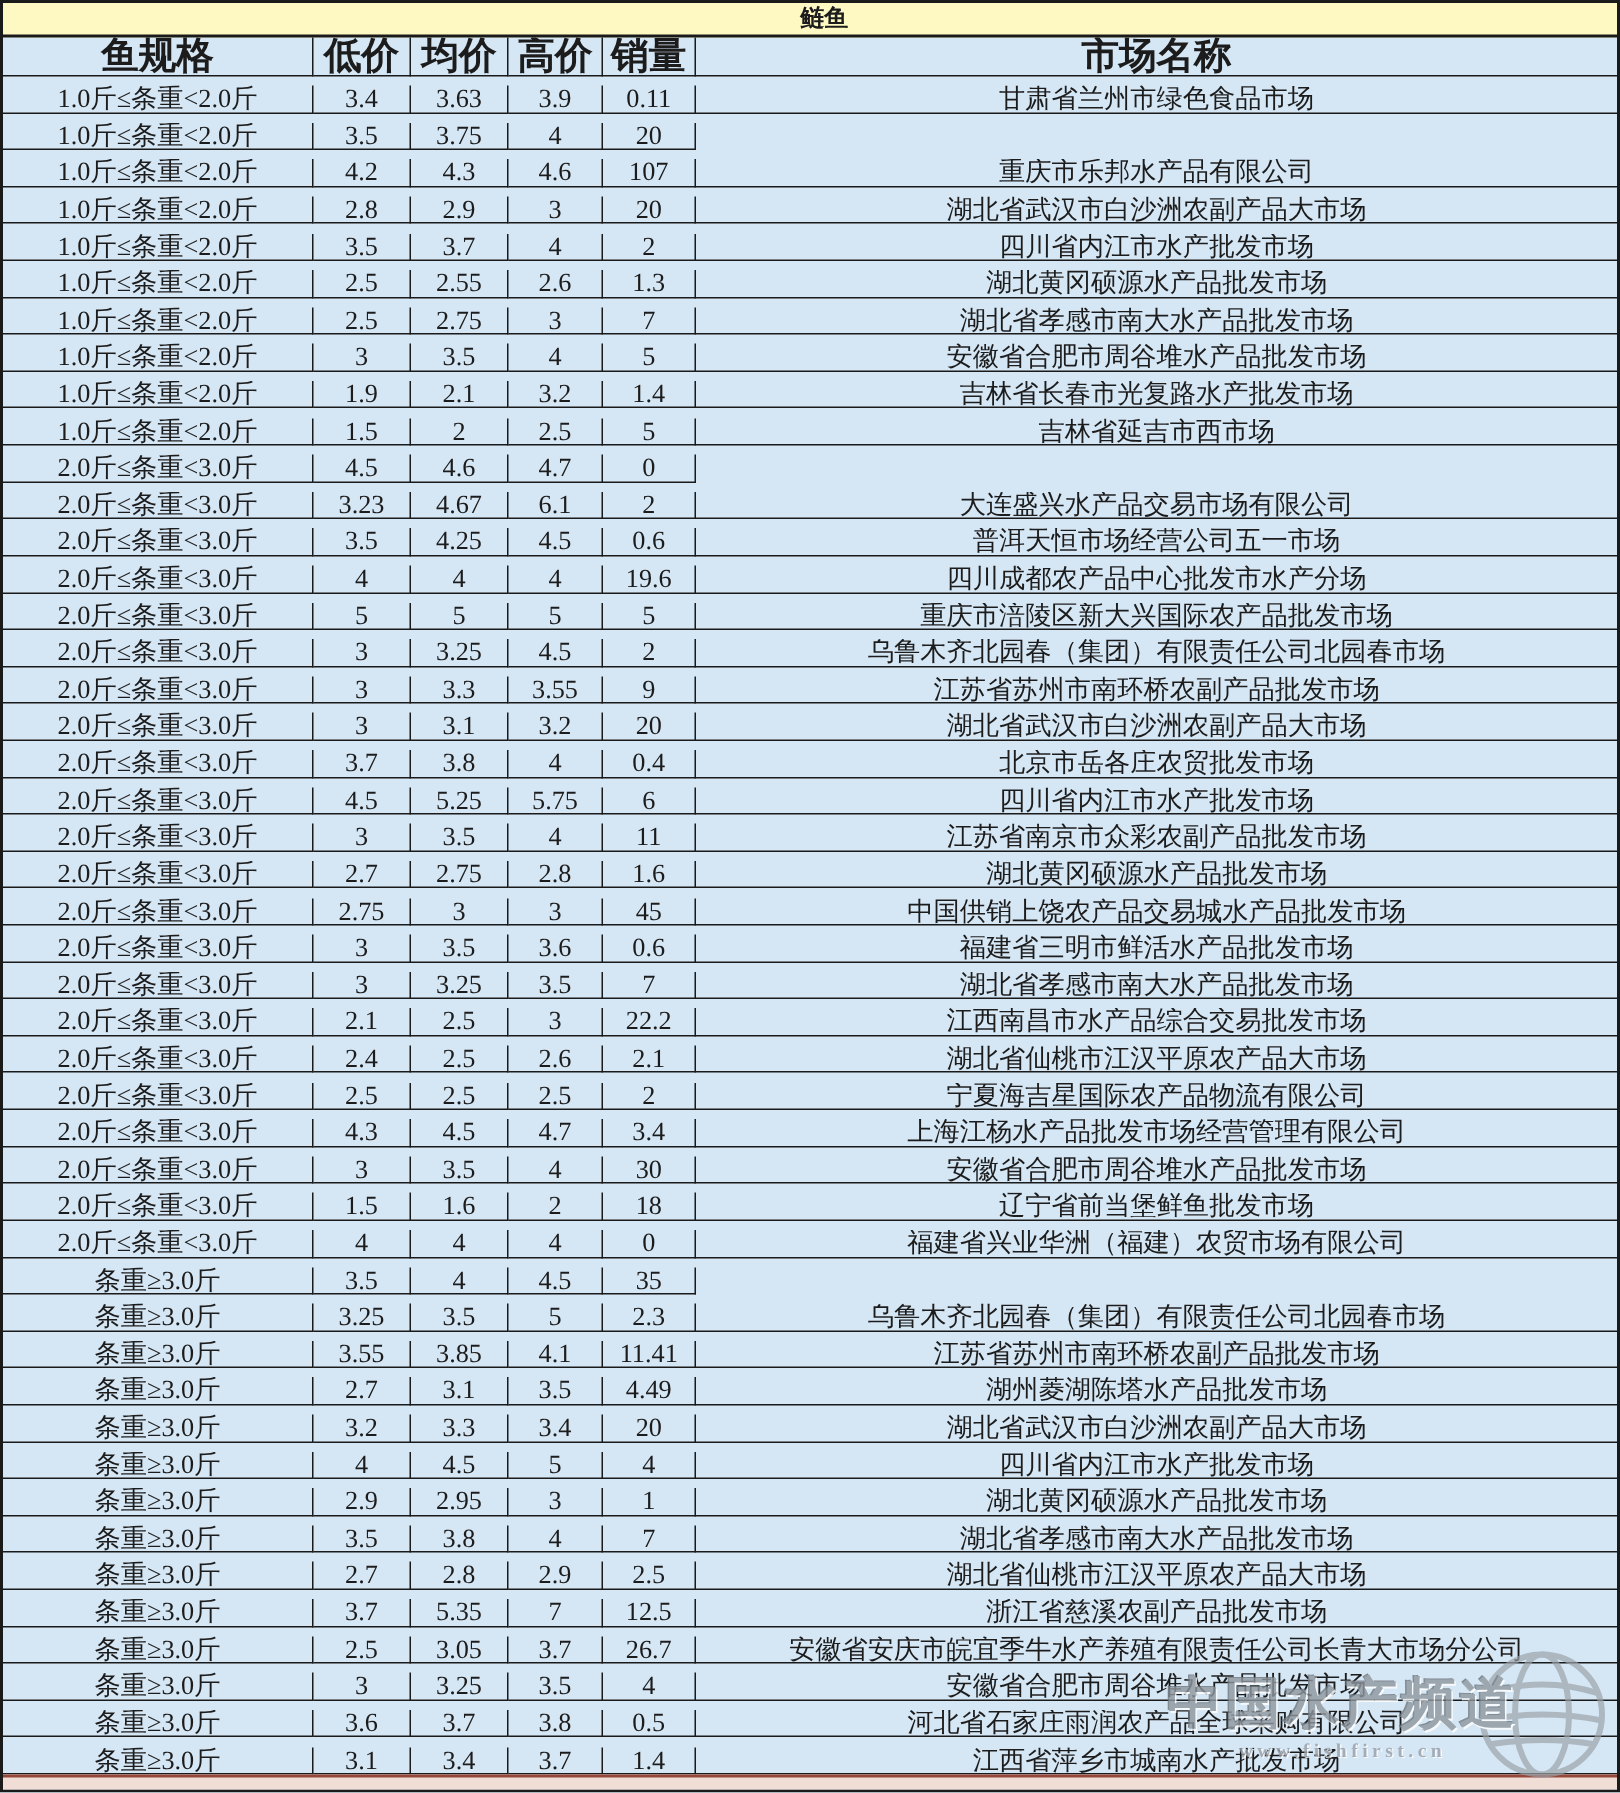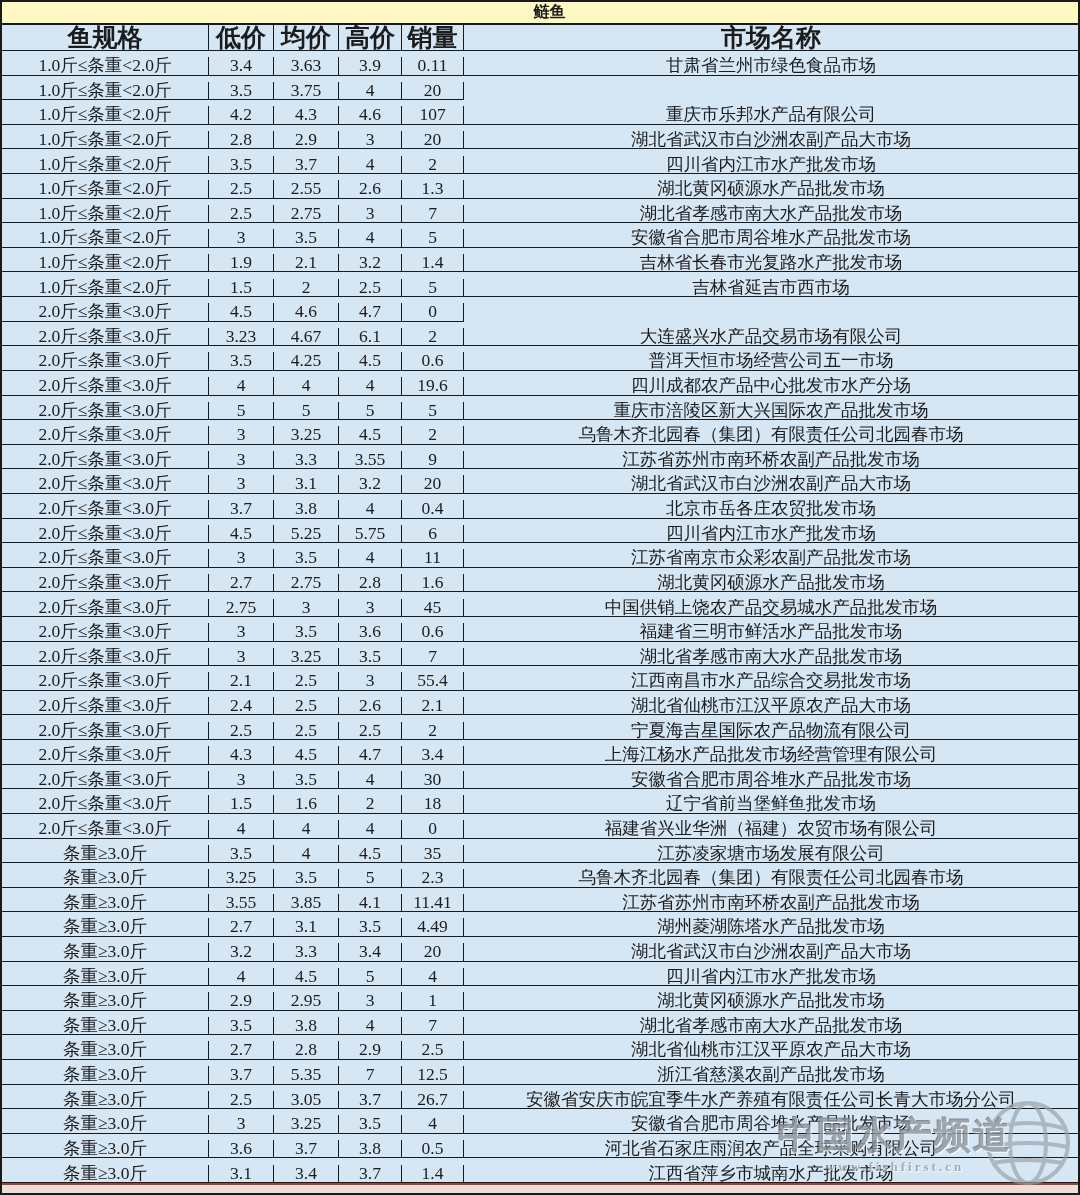--- a/index.html
+++ b/index.html
@@ -302,21 +302,21 @@
         <div class="cell c2">3.25</div>
         <div class="cell c3">3.5</div>
         <div class="cell c4">7</div>
         <div class="cell c5">湖北省孝感市南大水产品批发市场</div>
       </div>
       <div class="row">
         <div class="cell c0">2.0斤≤条重&lt;3.0斤</div>
         <div class="cell c1">2.1</div>
         <div class="cell c2">2.5</div>
         <div class="cell c3">3</div>
-        <div class="cell c4">55.4</div>
+        <div class="cell c4">22.2</div>
         <div class="cell c5">江西南昌市水产品综合交易批发市场</div>
       </div>
       <div class="row">
         <div class="cell c0">2.0斤≤条重&lt;3.0斤</div>
         <div class="cell c1">2.4</div>
         <div class="cell c2">2.5</div>
         <div class="cell c3">2.6</div>
         <div class="cell c4">2.1</div>
         <div class="cell c5">湖北省仙桃市江汉平原农产品大市场</div>
       </div>
@@ -359,21 +359,20 @@
         <div class="cell c3">4</div>
         <div class="cell c4">0</div>
         <div class="cell c5">福建省兴业华洲（福建）农贸市场有限公司</div>
       </div>
       <div class="row">
         <div class="cell c0">条重≥3.0斤</div>
         <div class="cell c1">3.5</div>
         <div class="cell c2">4</div>
         <div class="cell c3">4.5</div>
         <div class="cell c4">35</div>
-        <div class="cell c5">江苏凌家塘市场发展有限公司</div>
       </div>
       <div class="row">
         <div class="cell c0">条重≥3.0斤</div>
         <div class="cell c1">3.25</div>
         <div class="cell c2">3.5</div>
         <div class="cell c3">5</div>
         <div class="cell c4">2.3</div>
         <div class="cell c5">乌鲁木齐北园春（集团）有限责任公司北园春市场</div>
       </div>
       <div class="row">

